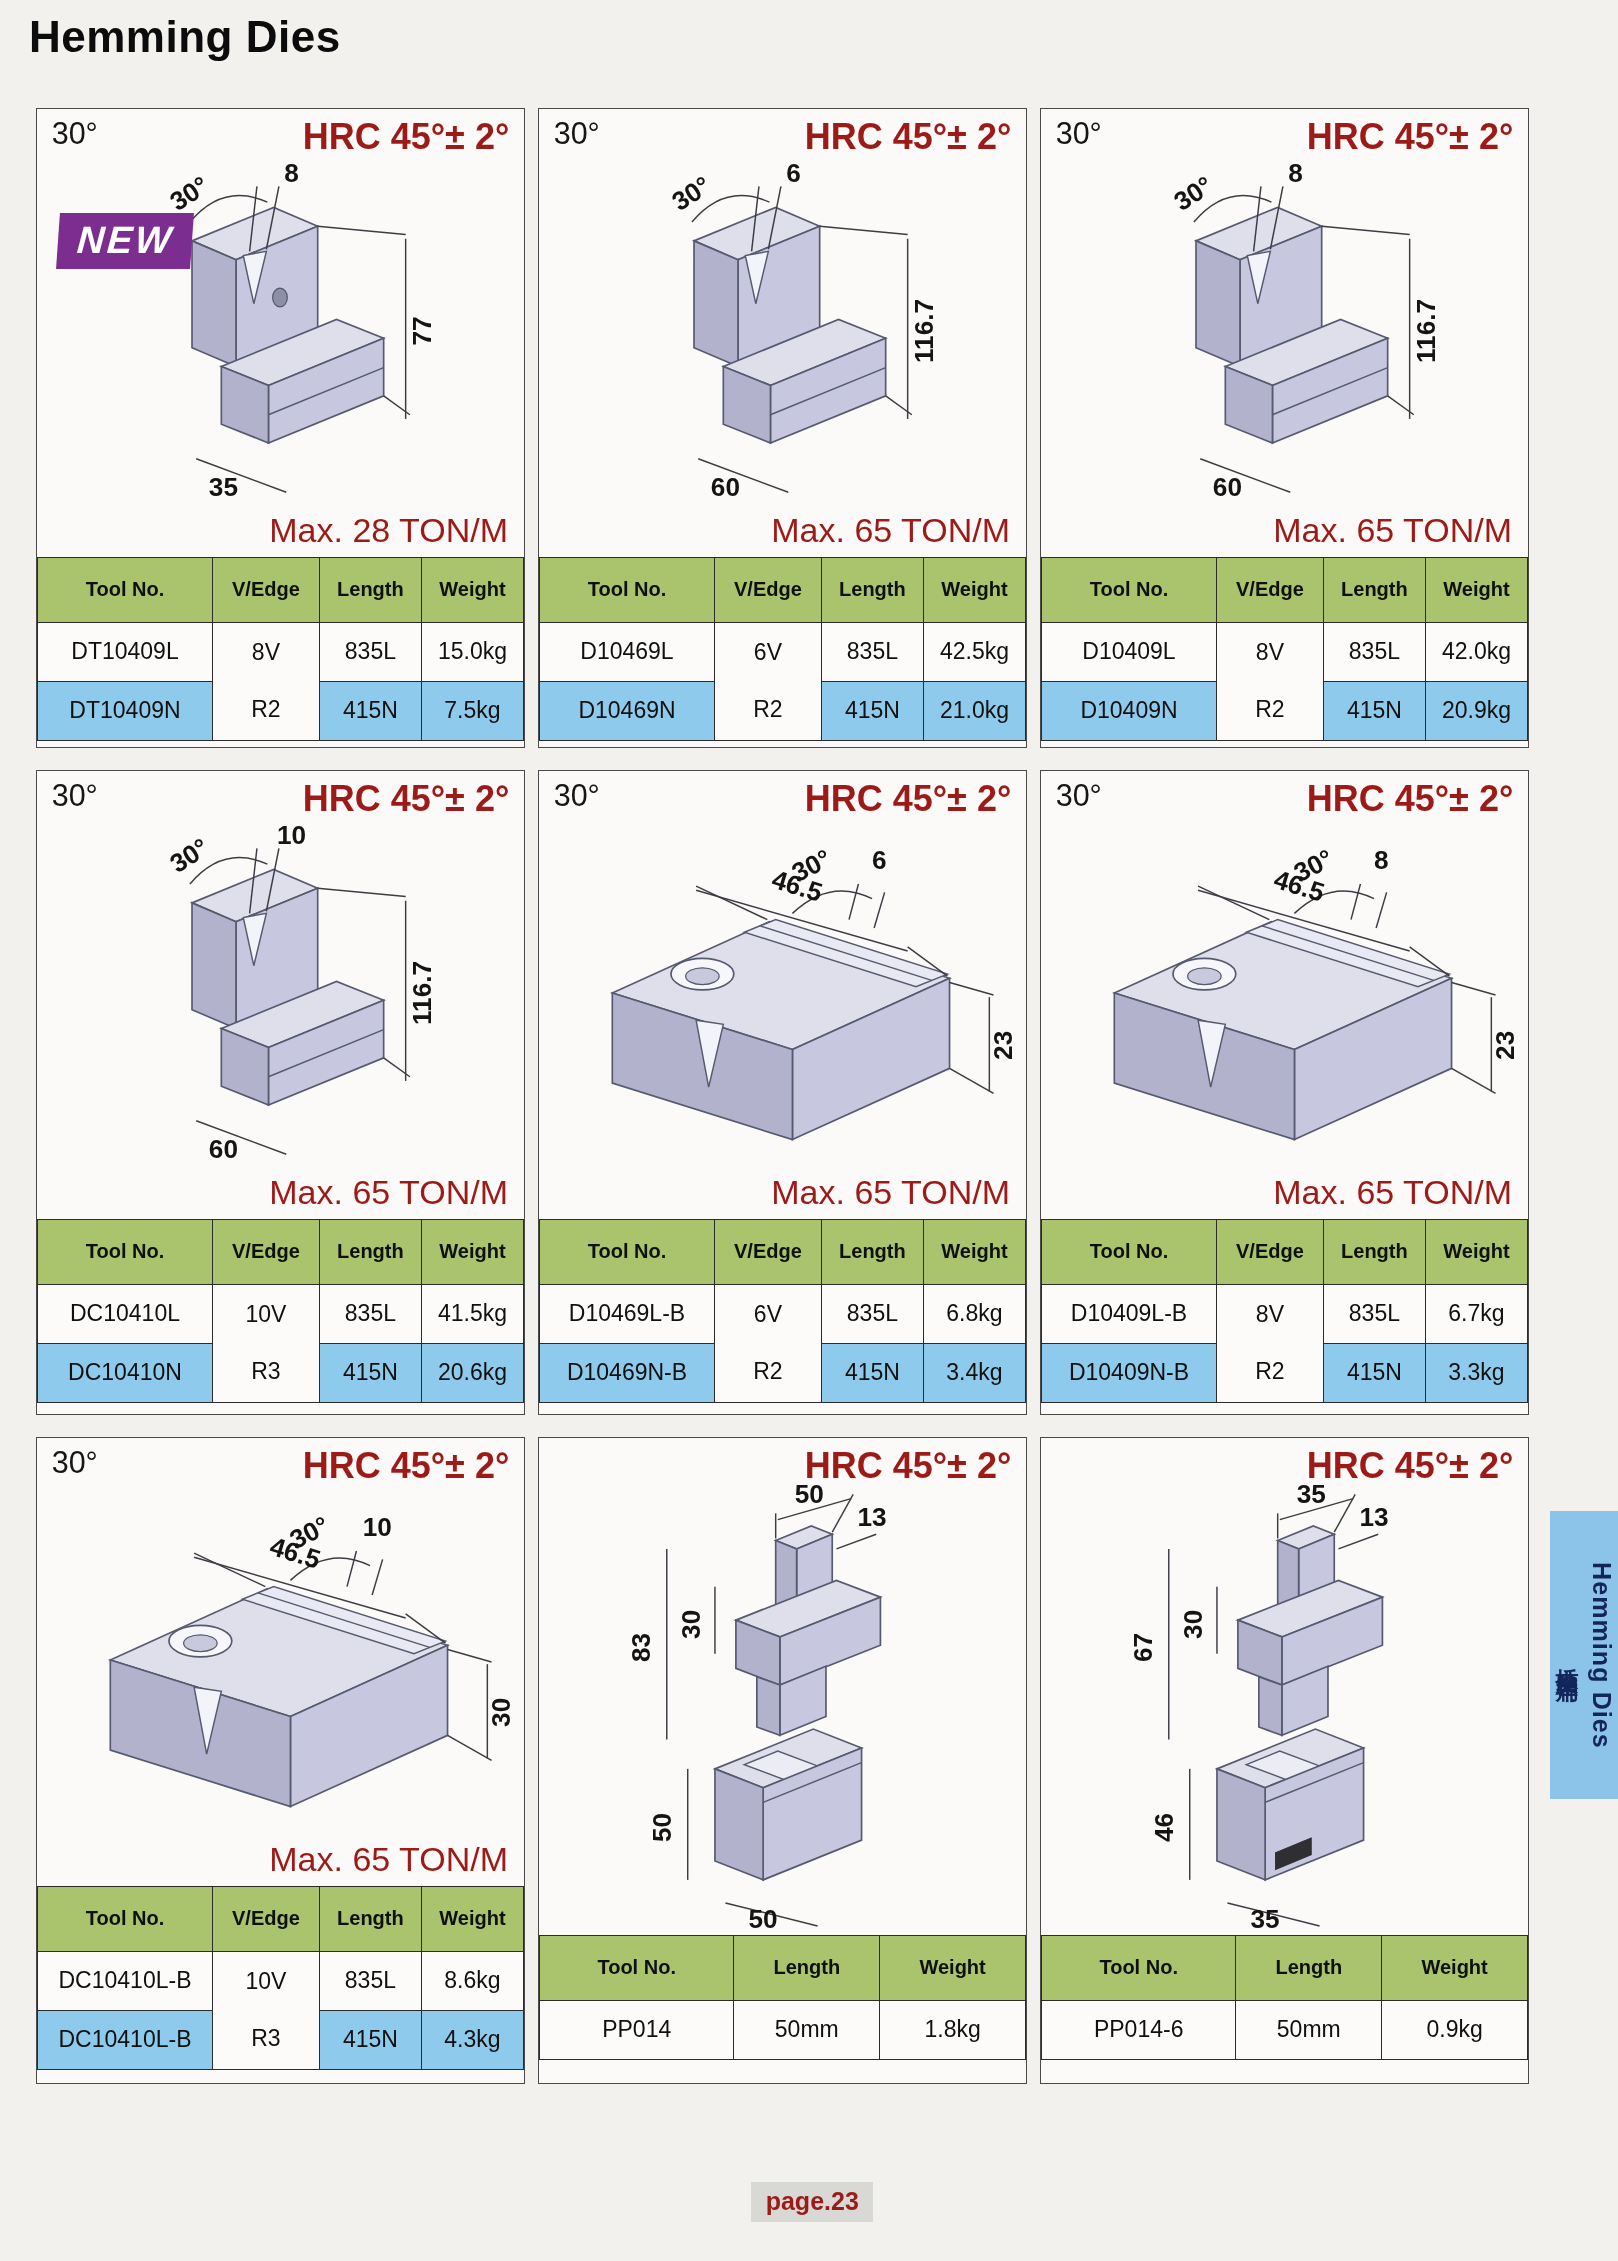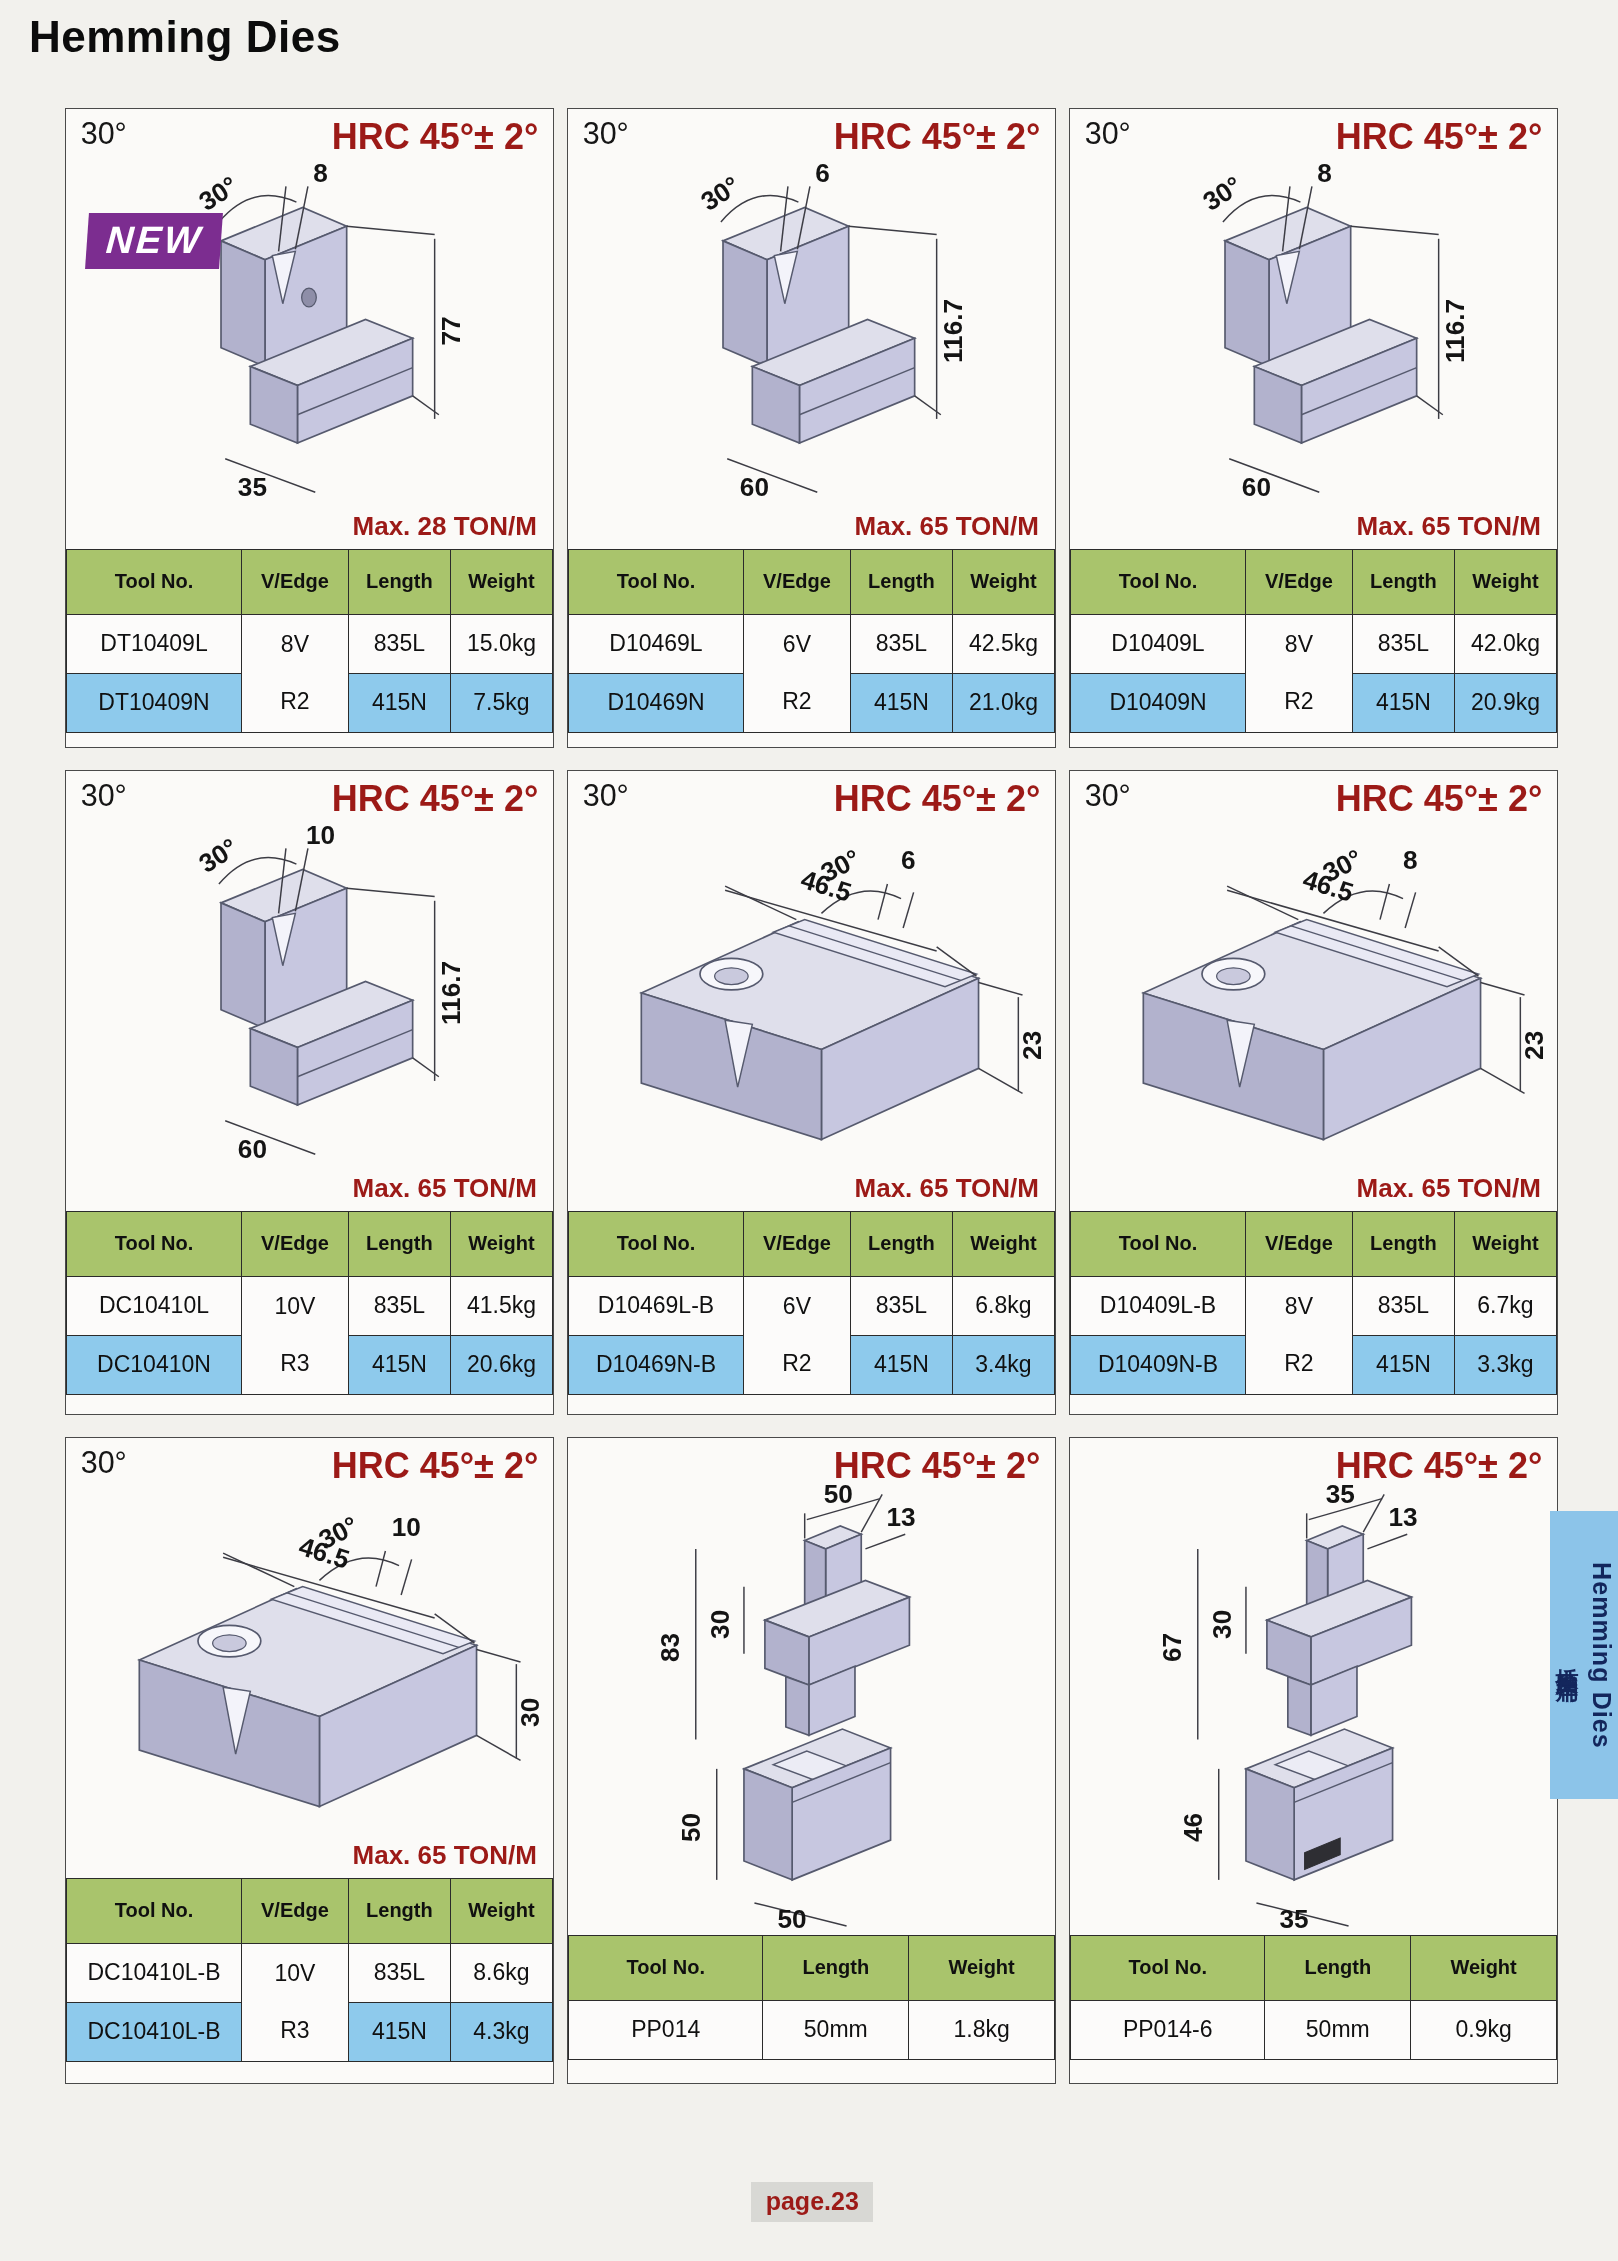--- a/index.html
+++ b/index.html
@@ -11,21 +11,21 @@
   }
   .page-title{
     position:absolute;left:29px;top:11.6px;
     font-size:44px;font-weight:800;color:#0c0c0c;letter-spacing:0.5px;
   }
   .grid{
     position:absolute;left:36px;top:108px;
     display:grid;
     grid-template-columns:489px 489px 489px;
     grid-template-rows:640px 645px 647px;
-    column-gap:13px;row-gap:22px;margin-left:29px;
+    column-gap:13px;row-gap:22px;
   }
   .panel{
     border:1.6px solid #4a4a4a;background:#fbfaf8;
     display:flex;flex-direction:column;position:relative;overflow:hidden;
   }
   .panel-head{
     display:flex;justify-content:space-between;align-items:flex-start;
     padding:7.4px 14.7px 0 14.7px;height:39px;flex:0 0 auto;
   }
   .angle{font-size:30.5px;color:#161616;}
@@ -33,21 +33,21 @@
   .drawing{flex:1 1 auto;position:relative;}
   .die-svg{width:100%;height:100%;display:block;}
   .badge{
     position:absolute;left:21px;top:58px;
     background:#7c2d90;color:#ffffff;
     font-size:38px;font-weight:bold;font-style:italic;letter-spacing:2.6px;
     padding:6.3px 19px;transform:skewX(-4deg);
   }
   .max{
     flex:0 0 auto;text-align:right;padding:0 16px 6.3px 0;
-    font-size:26px;font-weight:bold;color:#9c1a17;
+    font-size:34px;font-weight:normal;color:#9c1a17;
   }
   table.spec{border-collapse:collapse;width:100%;table-layout:fixed;flex:0 0 auto;}
   .spec th,.spec td{border:1.6px solid #2b2b2b;text-align:center;overflow:hidden;}
   .spec th{background:#a9c46c;font-size:20px;font-weight:bold;height:62px;color:#101010;}
   .spec td{font-size:23px;height:56px;background:#fcfbfa;color:#101010;}
   .spec tr.blue td{background:#8ecaec;}
   .spec td.vcell{background:#fcfbfa;padding:1px;vertical-align:top;}
   .vcell .half{height:57px;display:flex;align-items:center;justify-content:center;}
   .note{
     flex:0 0 auto;display:flex;align-items:center;

